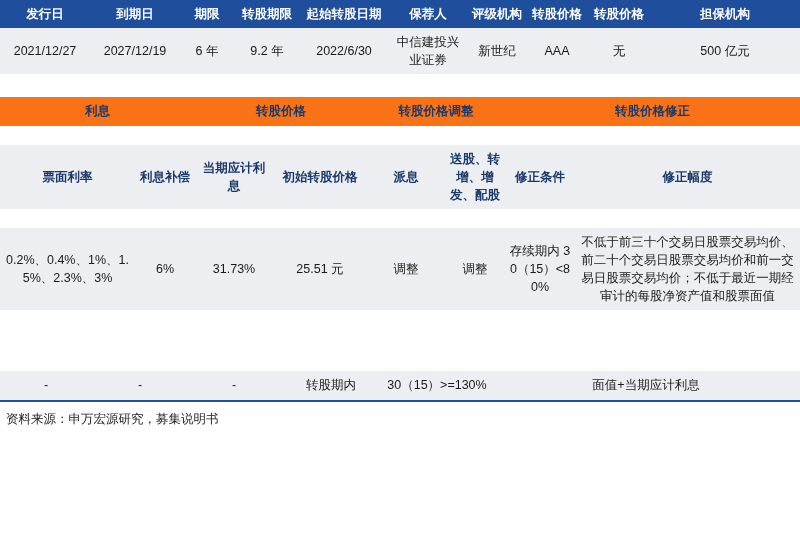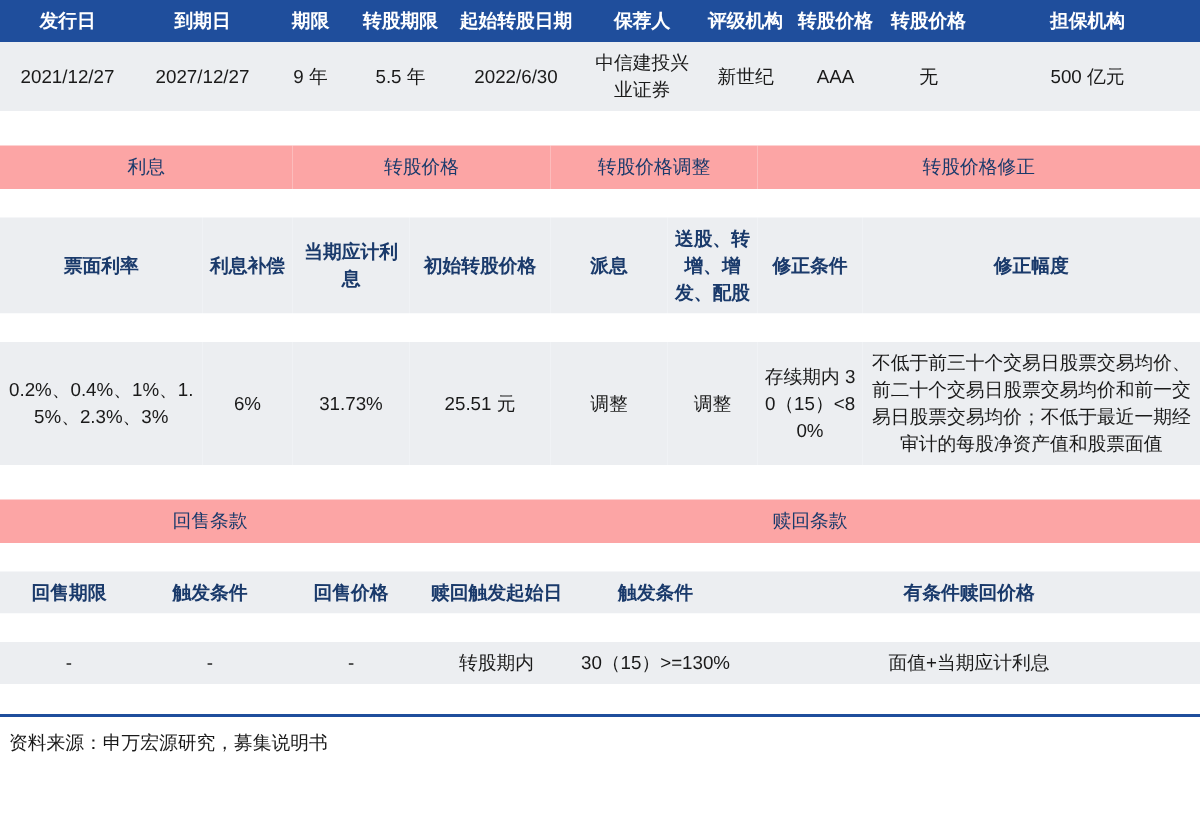--- a/index.html
+++ b/index.html
@@ -53,22 +53,22 @@
     background: #ffffff;
     height: 13px;
     padding: 0;
   }
   .spacer-sm td {
     background: #ffffff;
     height: 9px;
     padding: 0;
   }
   .sub-head td {
-    background: #fca5a5;
-    font-weight: normal;
+    background: #f97316;
+    font-weight: bold;
     color: #1a3a6b;
     font-size: 13px;
     padding: 8px 3px;
   }
   .sub-head2 td {
     background: #eceef1;
     font-weight: bold;
     color: #1a3a6b;
     font-size: 12.5px;
     padding: 9px 3px;
@@ -81,21 +81,21 @@
   .tall td {
     padding-top: 14px;
     padding-bottom: 14px;
   }
   .footer {
     padding: 9px 6px 4px 6px;
     font-size: 12.5px;
     color: #1a1a1a;
     border-top: 2px solid #1f4e9c;
     background: #ffffff;
-    margin-top: 20px;
+    margin-top: 0;
   }
 </style>
 </head>
 <body>
 
 <div class="sheet">
 
   <table class="tbl">
     <colgroup>
       <col style="width:90px">
@@ -117,23 +117,23 @@
       <td>转股期限</td>
       <td>起始转股日期</td>
       <td>保荐人</td>
       <td>评级机构</td>
       <td>转股价格</td>
       <td>转股价格</td>
       <td>担保机构</td>
     </tr>
     <tr class="band tall">
       <td>2021/12/27</td>
-      <td>2027/12/27</td>
-      <td>9 年</td>
-      <td>5.5 年</td>
+      <td>2027/12/19</td>
+      <td>6 年</td>
+      <td>9.2 年</td>
       <td>2022/6/30</td>
       <td>中信建投兴业证券</td>
       <td>新世纪</td>
       <td>AAA</td>
       <td>无</td>
       <td>500 亿元</td>
     </tr>
     <tr class="spacer">
           <td colspan="10"></td>
         </tr>
@@ -193,35 +193,23 @@
   <table class="tbl">
     <colgroup>
       <col style="width:92px">
         <col style="width:96px">
         <col style="width:92px">
       <col style="width:102px">
         <col style="width:110px">
         <col style="width:308px">
     </colgroup>
     <tbody>
-        <tr class="sub-head">
-      <td colspan="3">回售条款</td>
-      <td colspan="3">赎回条款</td>
-    </tr>
     <tr class="spacer-sm">
           <td colspan="6"></td>
         </tr>
-    <tr class="sub-head2">
-      <td>回售期限</td>
-      <td>触发条件</td>
-      <td>回售价格</td>
-      <td>赎回触发起始日</td>
-      <td>触发条件</td>
-      <td>有条件赎回价格</td>
-    </tr>
     <tr class="spacer-sm">
           <td colspan="6"></td>
         </tr>
     <tr class="datarow">
       <td>-</td>
       <td>-</td>
       <td>-</td>
       <td>转股期内</td>
       <td>30（15）&gt;=130%</td>
       <td>面值+当期应计利息</td>

